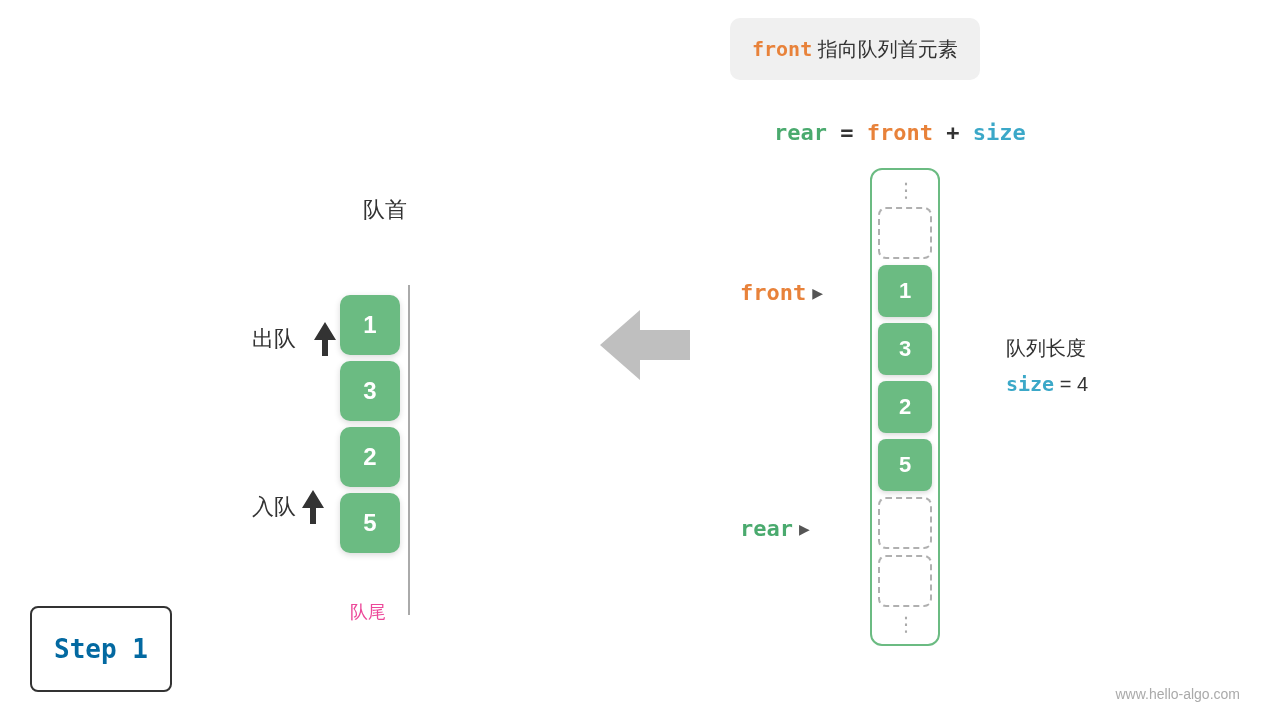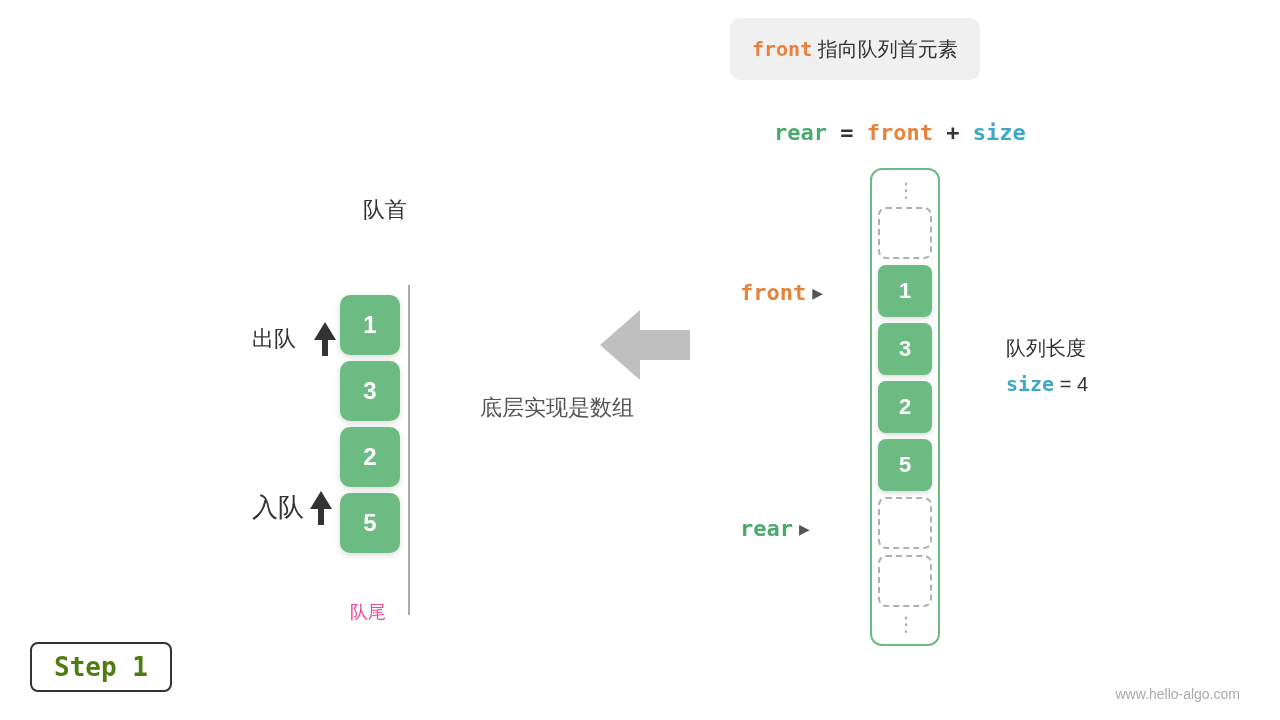--- a/index.html
+++ b/index.html
@@ -98,21 +98,21 @@
       font-size: 22px;
       color: #333;
       display: flex;
       align-items: center;
       gap: 18px;
     }
     .enqueue-label {
       position: absolute;
       left: 252px;
       top: 490px;
-      font-size: 26px;
+      font-size: 22px;
       color: #333;
       display: flex;
       align-items: center;
       gap: 6px;
     }
 
     
     .middle-text {
       position: absolute;
       left: 480px;
@@ -218,25 +218,25 @@
       font-weight: bold;
     }
 
     
     .step-box {
       position: absolute;
       left: 30px;
       bottom: 28px;
       border: 2.5px solid #333;
       border-radius: 8px;
-      padding: 8px 22px;
+      padding: 26px 22px;
       font-size: 26px;
       font-family: monospace;
       font-weight: bold;
-      color: #4d7c0f;
+      color: #0369a1;
       background: #fff;
     }
 
     
     .watermark {
       position: absolute;
       right: 40px;
       bottom: 18px;
       font-size: 14px;
       color: #aaa;
@@ -288,21 +288,20 @@
 </div>
 
 <div class="enqueue-label">
   <span>入队</span>
   <svg width="22" height="34" viewBox="0 0 22 34">
     <polygon points="11,0 22,18 14,18 14,34 8,34 8,18 0,18" fill="#333"></polygon>
   </svg>
 </div>
 
 <div class="middle-text">
-  <div>底层实现是数组</div>
 </div>
 
 <div class="arrow-svg">
   <svg width="90" height="70" viewBox="0 0 90 70">
     <polygon points="0,35 40,0 40,20 90,20 90,50 40,50 40,70" fill="#aaa" opacity="0.75"></polygon>
   </svg>
 </div>
 
 <div class="right-array">
   <div class="dots-v">⋮</div>

